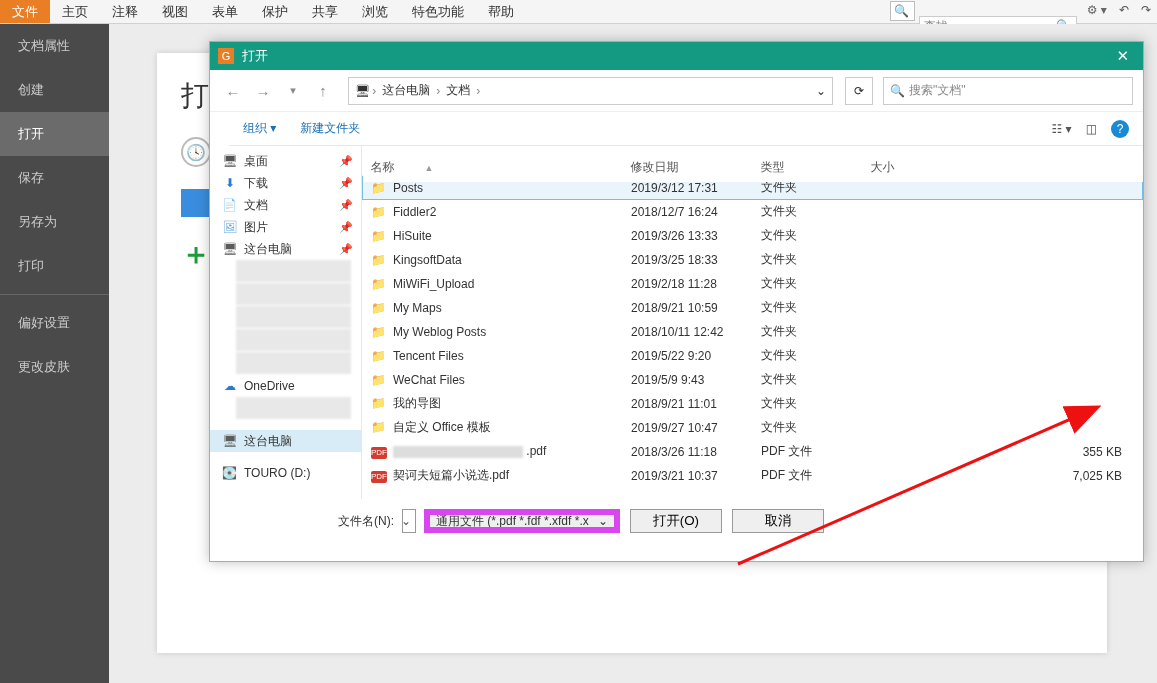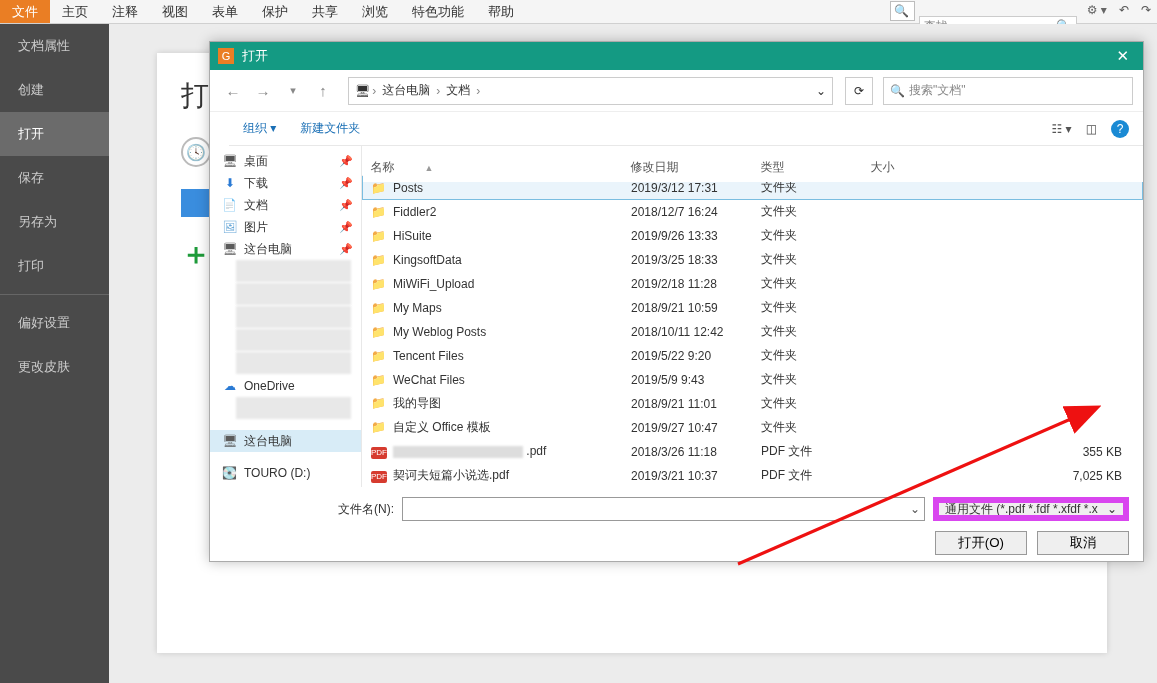--- a/index.html
+++ b/index.html
@@ -66,21 +66,21 @@
   .filelist th.type { width:110px;}
   .filelist td { padding:3px 8px; border:1px solid transparent;}
   .filelist tr.sel td { border-top:1px solid #7abde0; border-bottom:1px solid #7abde0; background:#eaf4fb;}
   .filelist tr.sel td:first-child{border-left:1px solid #7abde0;}
   .filelist tr.sel td:last-child{border-right:1px solid #7abde0;}
   .filelist .fico { display:inline-block; width:16px; text-align:center; margin-right:6px; color:#e0b94e;}
   .filelist .pdfico { display:inline-block; width:16px; height:12px; background:#d63b2f; color:#fff; font-size:8px; text-align:center; line-height:12px; margin-right:6px; border-radius:2px;}
   .blurname { display:inline-block; width:130px; height:12px; background:#ddd; vertical-align:middle; filter:blur(1px);}
   .sort-ind{font-size:9px;color:#999;margin-left:30px;}
 
-  .dlg-footer { padding:10px 14px 6px; display:flex; flex-direction:column; gap:10px;}
+  .dlg-footer { padding:10px 14px 28px; display:flex; flex-direction:row; gap:10px;}
   .dlg-footer .row1 { display:flex; align-items:center; gap:8px;}
   .dlg-footer label{padding-left:114px;}
   .dlg-footer .combo { flex:1; height:24px; border:1px solid #999; background:#fff; position:relative; padding:0 6px; display:flex; align-items:center;}
   .dlg-footer .combo .caret { position:absolute; right:4px; color:#555;}
   .dlg-footer .typebox { width:196px; height:24px; border:6px solid #d946ef; background:#efefef; display:flex; align-items:center; padding:0 6px; justify-content:space-between; cursor:pointer; white-space:nowrap; overflow:hidden;}
   .dlg-footer .row2 { display:flex; justify-content:flex-end; gap:10px;}
   .dlg-footer .btn { width:92px; height:24px; border:1px solid #999; background:#efefef; cursor:pointer;}
 
   
   .arrow { position:absolute; pointer-events:none;}
@@ -244,21 +244,21 @@
               <td style="text-align:right;padding-right:20px;"></td>
             </tr>
             <tr>
               <td><span class="fico">📁</span><span>Fiddler2</span></td>
               <td>2018/12/7 16:24</td>
               <td>文件夹</td>
               <td style="text-align:right;padding-right:20px;"></td>
             </tr>
             <tr>
               <td><span class="fico">📁</span><span>HiSuite</span></td>
-              <td>2019/9/26 13:33</td>
+              <td>2019/3/26 13:33</td>
               <td>文件夹</td>
               <td style="text-align:right;padding-right:20px;"></td>
             </tr>
             <tr>
               <td><span class="fico">📁</span><span>KingsoftData</span></td>
               <td>2019/3/25 18:33</td>
               <td>文件夹</td>
               <td style="text-align:right;padding-right:20px;"></td>
             </tr>
             <tr>

